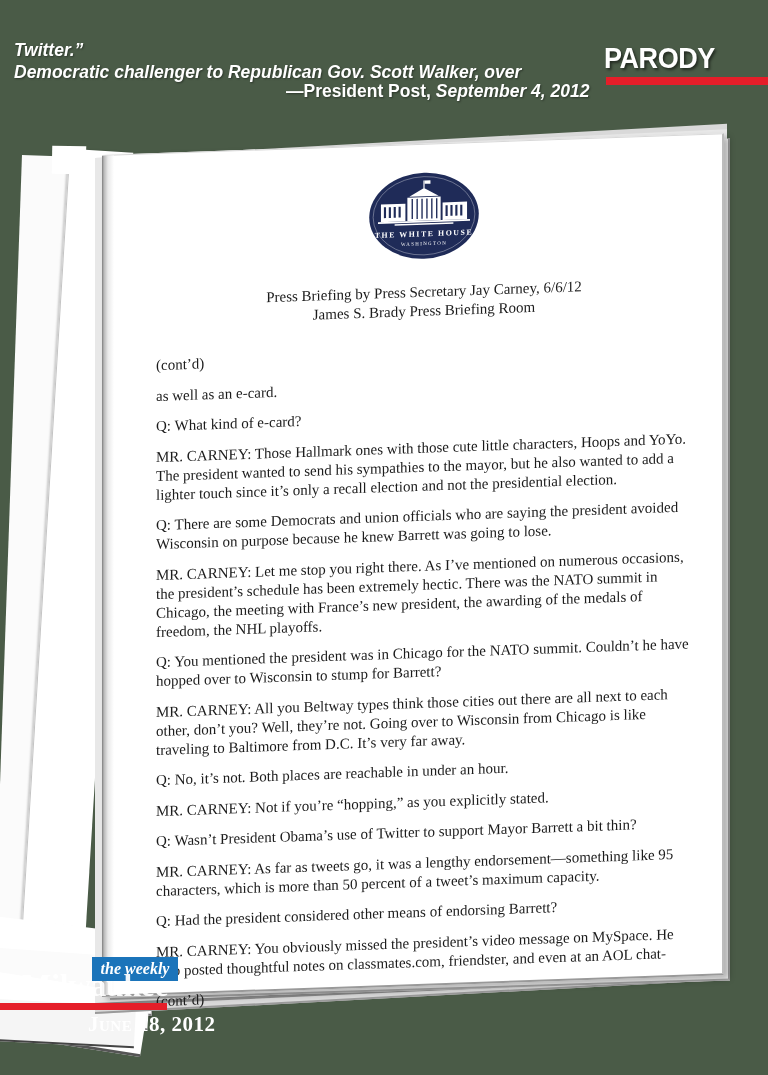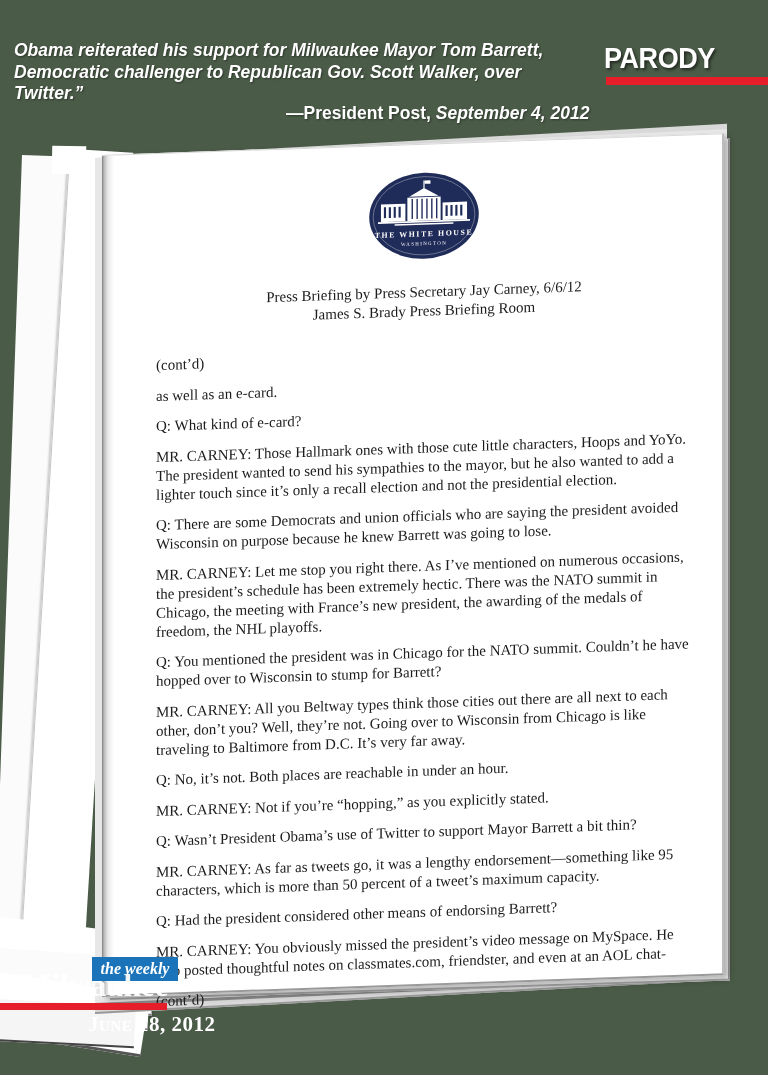--- a/index.html
+++ b/index.html
@@ -100,23 +100,22 @@
   .issue-date{
     position:absolute;left:88px;top:1012px;z-index:50;
     font-family:"Liberation Serif",serif;font-weight:bold;font-variant:small-caps;
     font-size:21px;color:#fff;letter-spacing:.5px;
   }
 </style>
 </head>
 <body>
 
 <div class="masthead-quote">
-  <div>Obama reiterated his support for Milwaukee Mayor Tom Barrett,</div>
+  <div>Twitter.”</div>
   <div>Democratic challenger to Republican Gov. Scott Walker, over</div>
-  <div>Twitter.”</div>
   <div class="attribution"><span class="attr-src">—President Post,</span><span class="attr-date"> September 4, 2012</span></div>
 </div>
 <div class="parody">PARODY</div>
 <div class="parody-bar"></div>
 
 <div class="sliver sliver-a"></div>
 <div class="sliver sliver-b"></div>
 <div class="sliver sliver-notch"></div>
 <div class="corner corner-1"></div>
 <div class="corner corner-2"></div>

